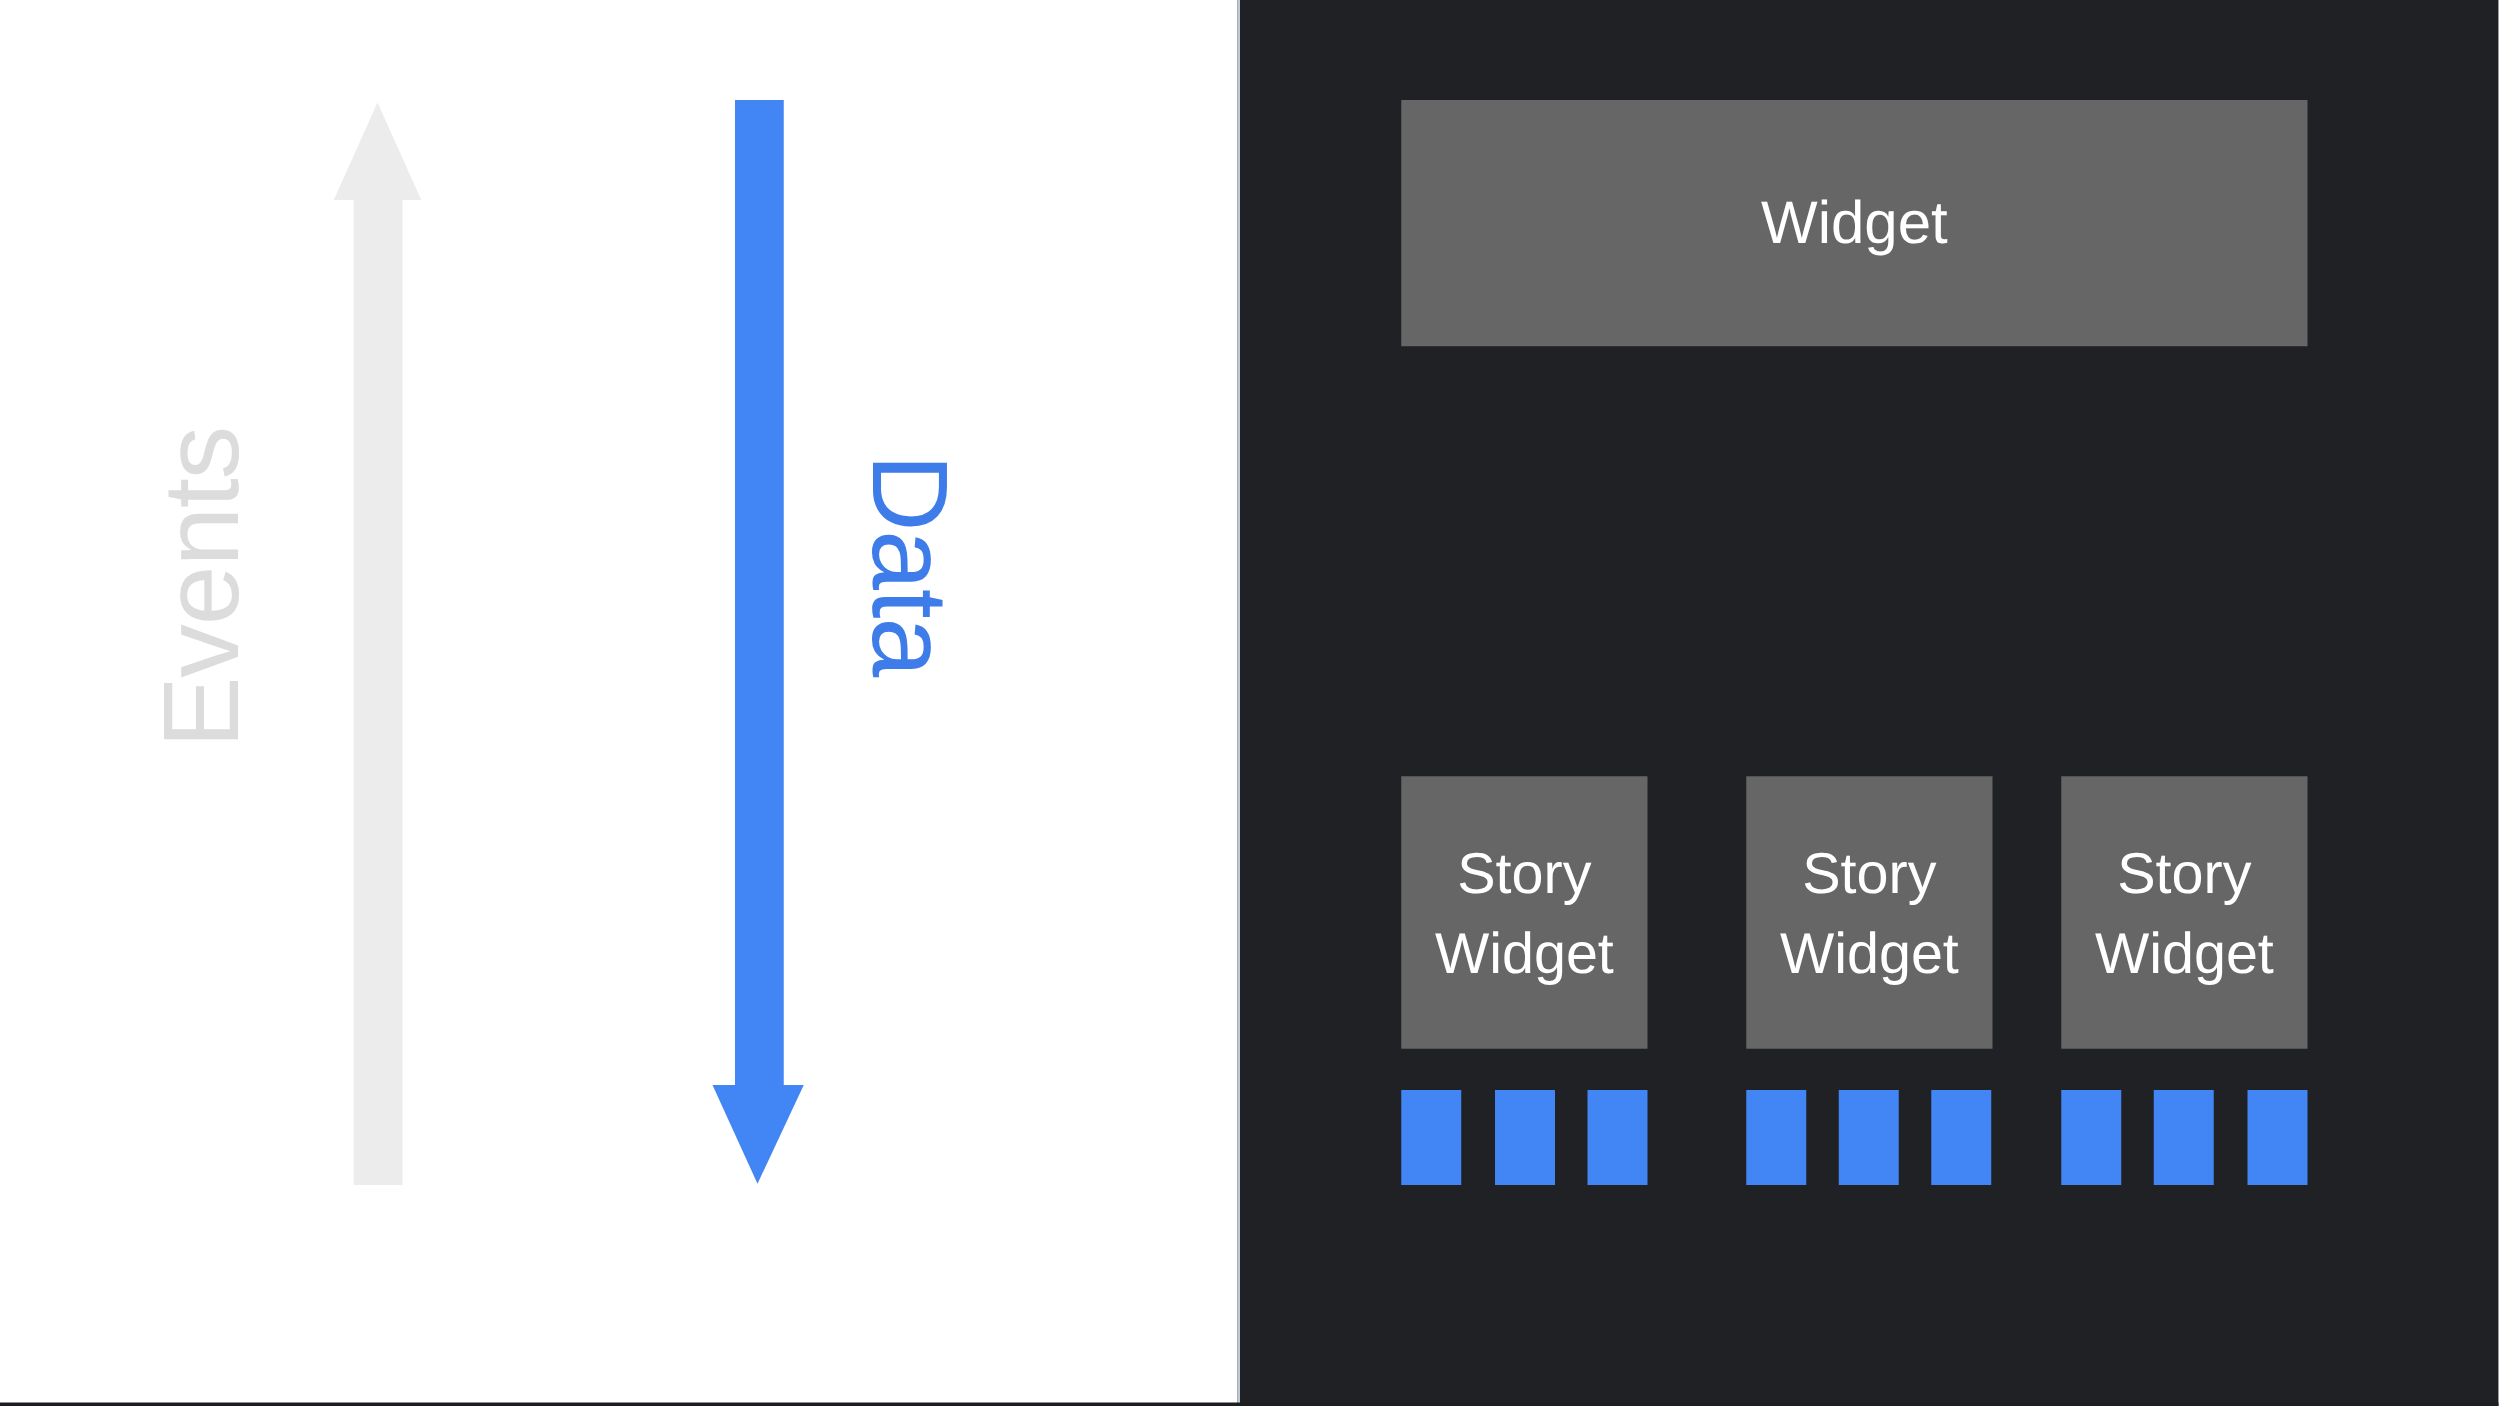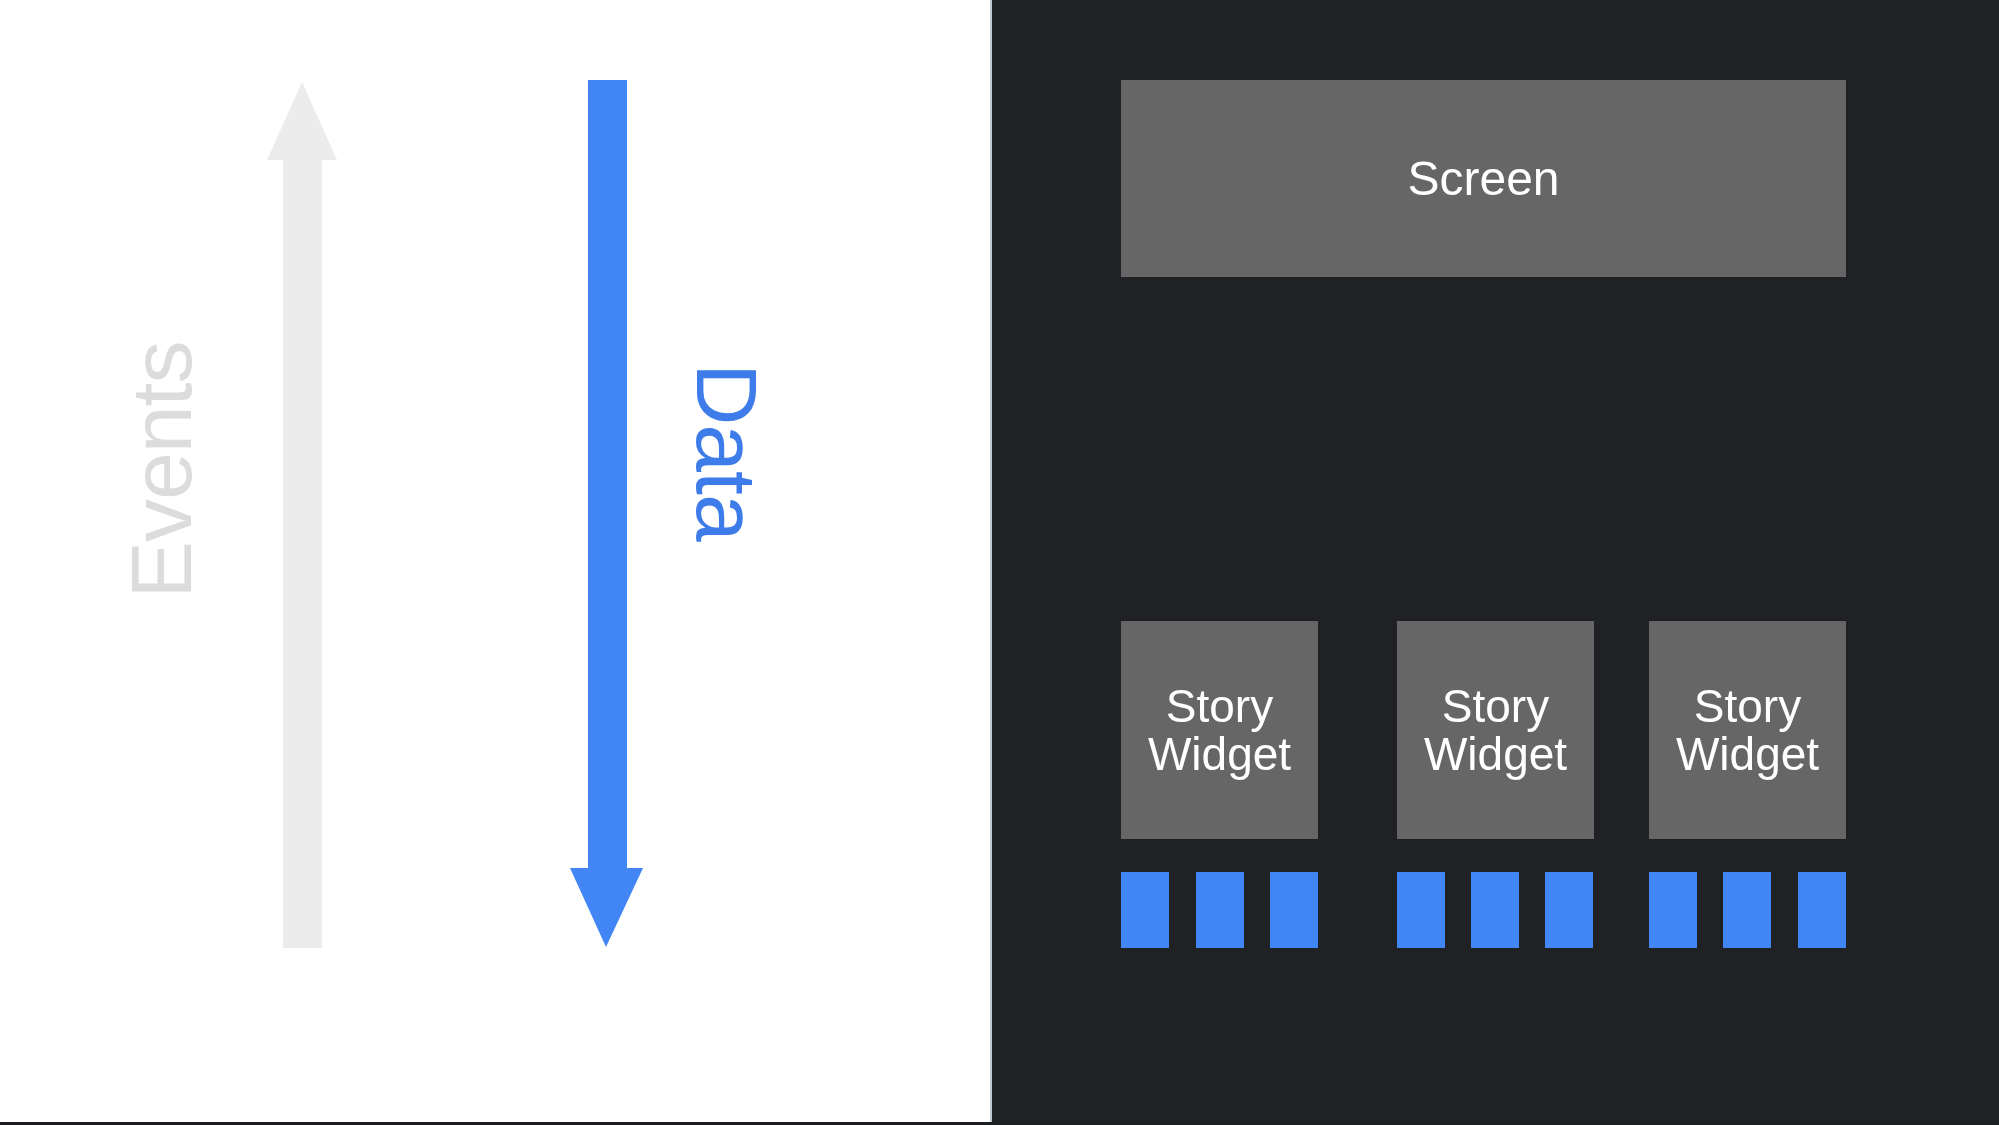--- a/index.html
+++ b/index.html
@@ -89,21 +89,21 @@
     font-weight: 400;
   }
   .screen-box   { left: 129px; top: 80px;  width: 725px; height: 197px; }
   .newsfeed-box { left: 129px; top: 343px; width: 725px; height: 213px; }
 
   .story-box {
     position: absolute;
     top: 621px;
     width: 197px; height: 218px;
     font-size: 46px;
-    line-height: 48px;
+    line-height: 64px;
   }
   .story-box-1 { left: 129px; }
   .story-box-2 { left: 405px; }
   .story-box-3 { left: 657px; }
 
   .data-block {
     position: absolute;
     top: 872px;
     width: 48px; height: 76px;
     background: #4285F4;
@@ -138,21 +138,21 @@
   <div class="rot-label data-label">Data</div>
 
   <div class="arrow data-arrow">
     <div class="shaft"></div>
     <div class="head"></div>
   </div>
 
   <div class="widget-panel">
 
     <div class="gray-box screen-box">
-      <span>Screen</span>
+      <span>Widget</span>
     </div>
 
 
     <div class="gray-box story-box story-box-1">
       <span>Story Widget</span>
     </div>
     <div class="gray-box story-box story-box-2">
       <span>Story Widget</span>
     </div>
     <div class="gray-box story-box story-box-3">

